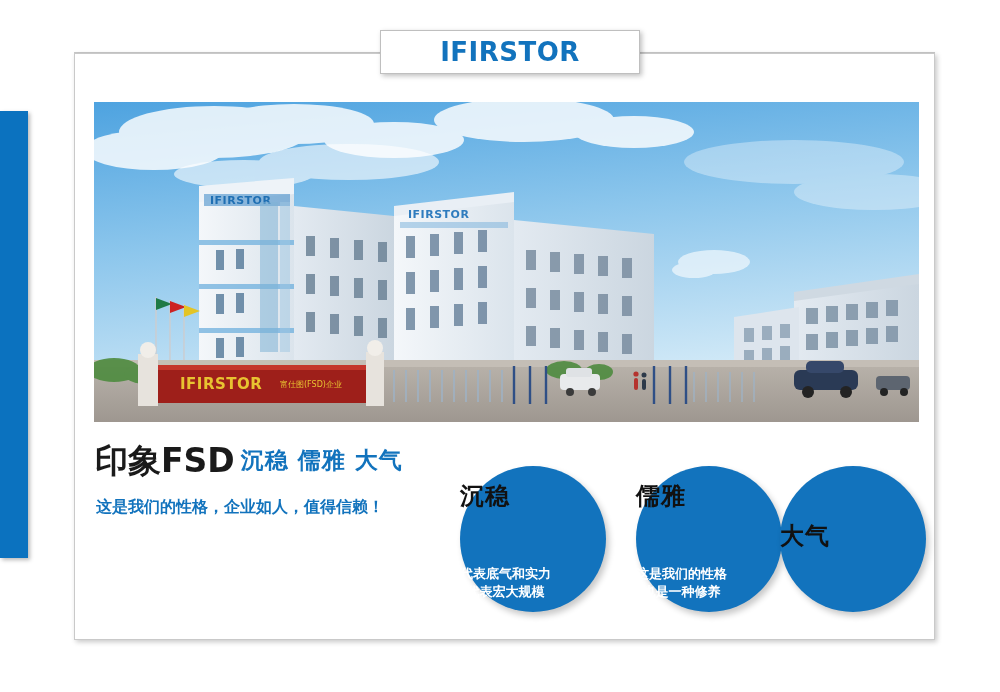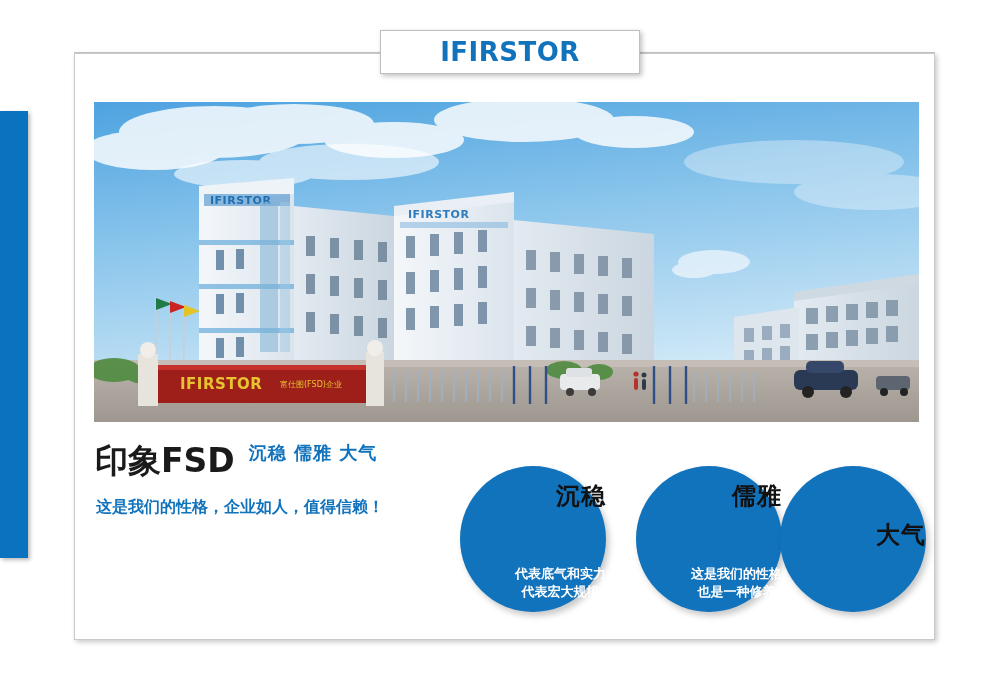--- a/index.html
+++ b/index.html
@@ -82,32 +82,32 @@
     background: #bcd8ef;
   }
   .photo svg { display: block; width: 825px; height: 320px; }
 
   
   .headline-row {
     position: absolute;
     left: 20px;
     top: 390px;
     display: flex;
-    align-items: flex-start;
-    gap: 14px;
+    align-items: center;
+    gap: 6px;
   }
   .headline-main {
     font-size: 33px;
     font-weight: bold;
     color: #1a1a1a;
     letter-spacing: 0px;
     line-height: 1;
   }
   .headline-sub {
-    font-size: 18px;
+    font-size: 23px;
     font-weight: bold;
     color: #1273bd;
     letter-spacing: 1px;
     line-height: 1;
   }
   .tagline {
     position: absolute;
     left: 21px;
     top: 443px;
     font-size: 16px;
@@ -127,29 +127,29 @@
   .circle {
     position: absolute;
     top: 5px;
     width: 146px;
     height: 146px;
     border-radius: 50%;
     background: #1273bd;
     box-shadow: 3px 4px 6px rgba(0,0,0,0.22);
     display: flex;
     flex-direction: column;
-    align-items: flex-end;
+    align-items: flex-start;
     justify-content: center;
     text-align: center;
     box-sizing: border-box;
     padding-top: 6px;
   }
   .circle-1 { left: 0px; }
   .circle-2 { left: 176px; }
-  .circle-3 { left: 320px; font-family: Liberation Mono, monospace; }
+  .circle-3 { left: 320px; }
 
   .circle-title {
     color: #111111;
     font-size: 24px;
     font-weight: bold;
     line-height: 1.05;
     letter-spacing: 1px;
     margin-bottom: 10px;
   }
   .circle-desc {

